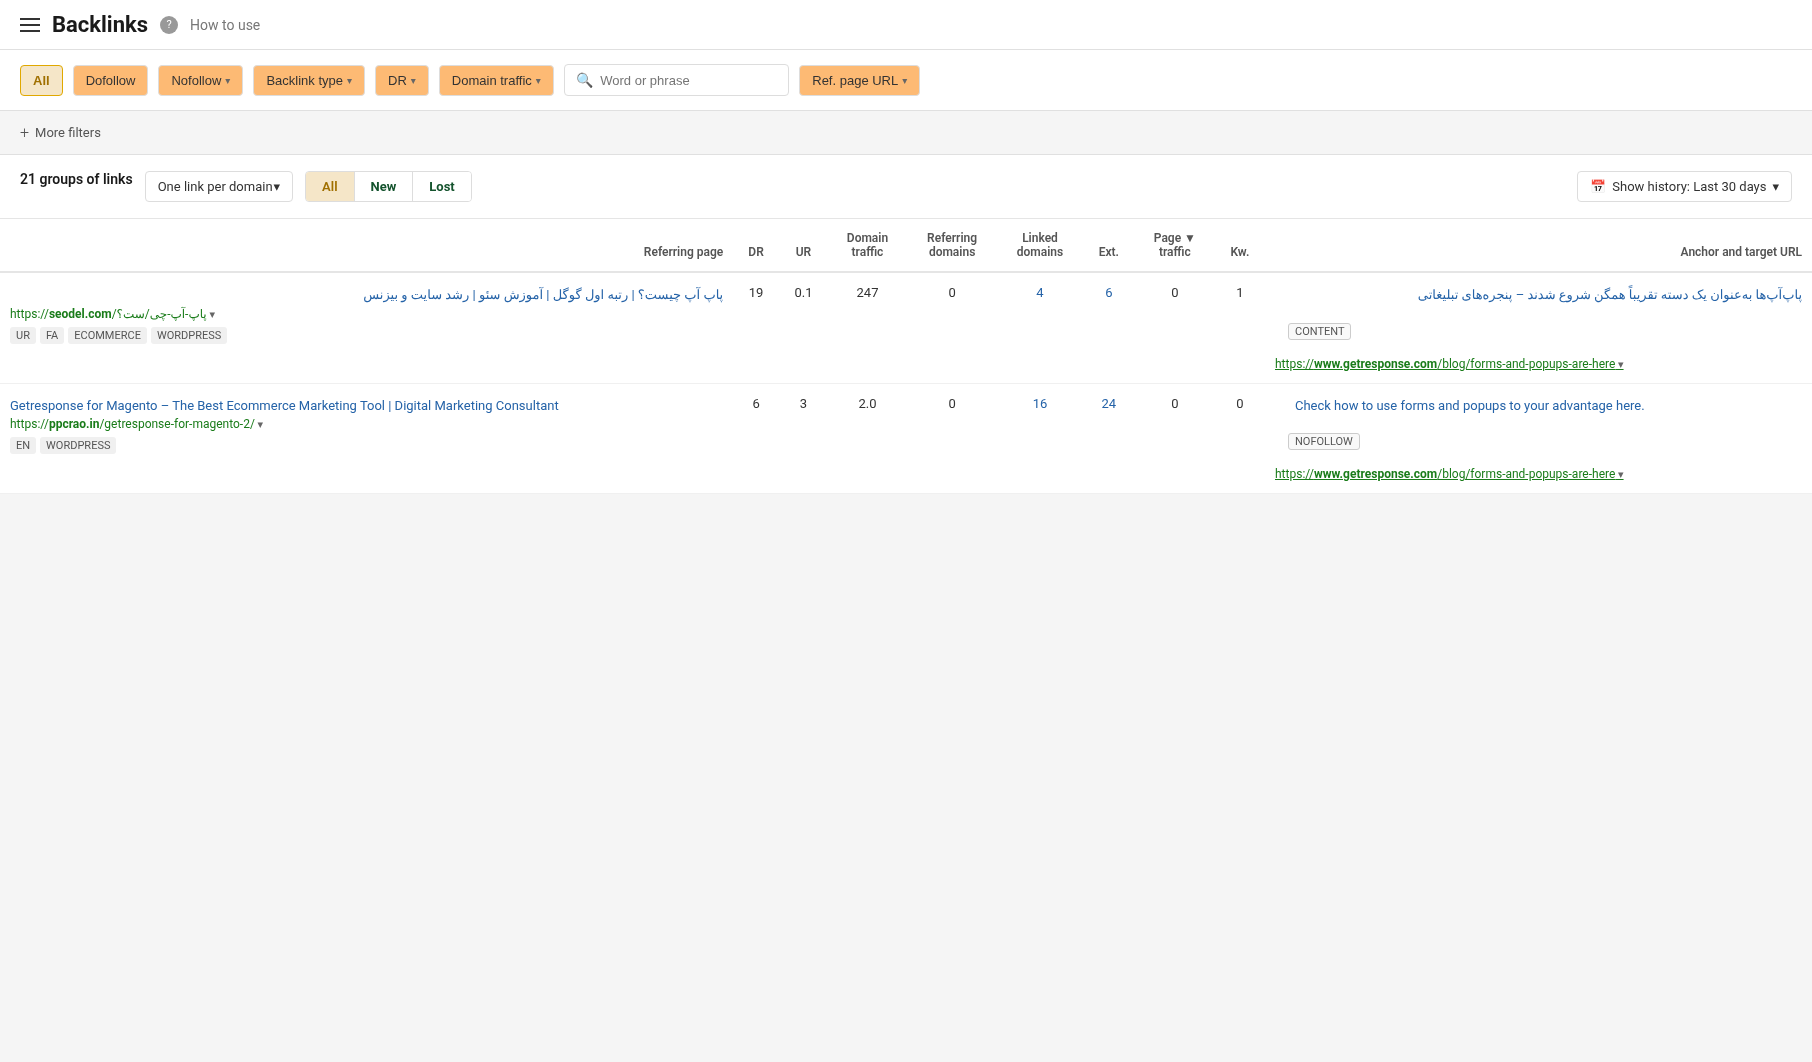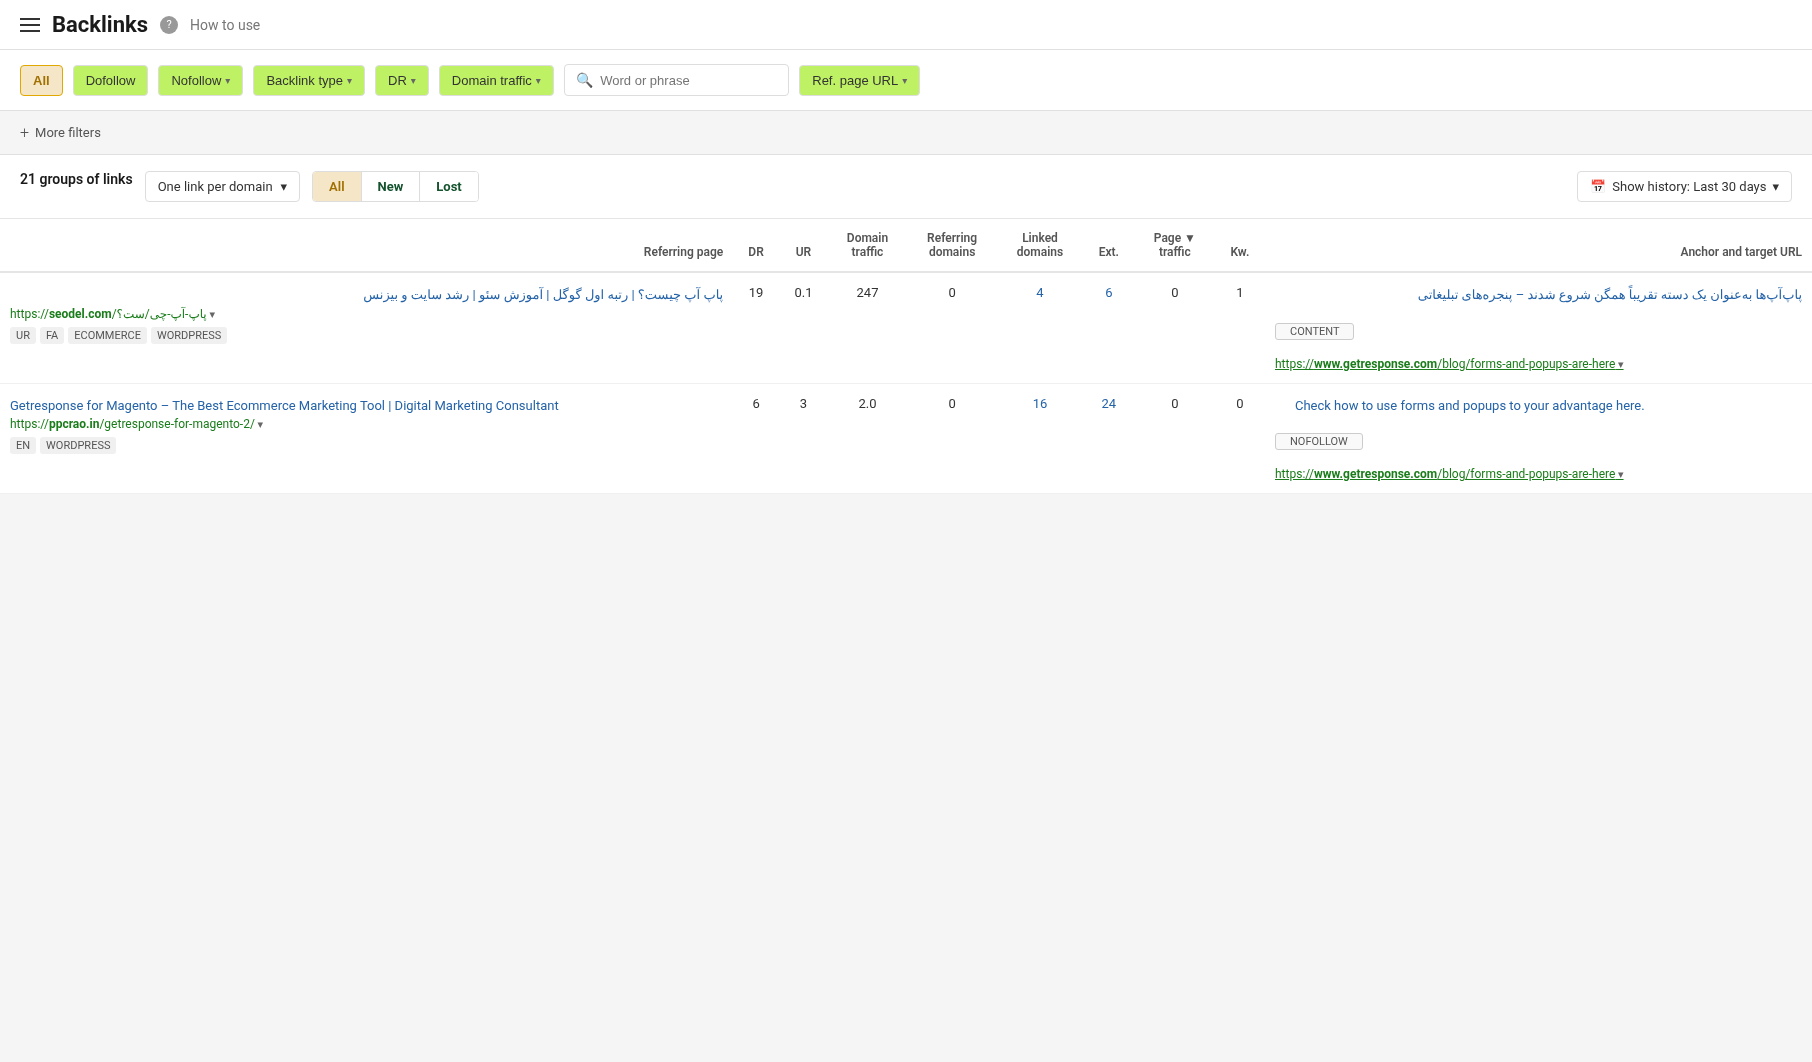--- a/index.html
+++ b/index.html
@@ -6,34 +6,34 @@
     body { font-family: -apple-system, BlinkMacSystemFont, 'Segoe UI', Roboto, sans-serif; font-size: 14px; background: #f5f5f5; color: #333; }
 
     .header { background: #fff; border-bottom: 1px solid #e0e0e0; padding: 12px 20px; display: flex; align-items: center; gap: 12px; }
     .hamburger { cursor: pointer; display: flex; flex-direction: column; gap: 4px; }
     .hamburger span { display: block; width: 20px; height: 2px; background: #333; }
     .header-title { font-size: 22px; font-weight: 700; color: #1a1a1a; }
     .help-icon { width: 18px; height: 18px; border-radius: 50%; background: #999; color: #fff; font-size: 11px; display: flex; align-items: center; justify-content: center; cursor: pointer; flex-shrink: 0; }
     .how-to-use { color: #777; font-size: 14px; cursor: pointer; }
 
     .filters-bar { background: #fff; border-bottom: 1px solid #e0e0e0; padding: 14px 20px; display: flex; align-items: center; gap: 10px; flex-wrap: wrap; }
-    .filter-btn { border: 1px solid #ddd; background: #bef264; border-radius: 4px; padding: 7px 12px; font-size: 13px; cursor: pointer; display: flex; align-items: center; gap: 4px; color: #333; }
+    .filter-btn { border: 1px solid #ddd; background: #fdba74; border-radius: 4px; padding: 7px 12px; font-size: 13px; cursor: pointer; display: flex; align-items: center; gap: 4px; color: #333; }
     .filter-btn.active { background: #f5e6c8; border-color: #e0a800; color: #a07000; font-weight: 600; }
     .filter-btn .arrow { font-size: 10px; color: #666; }
     .search-box { border: 1px solid #ddd; border-radius: 4px; padding: 7px 12px; font-size: 13px; display: flex; align-items: center; gap: 6px; background: #fff; min-width: 220px; }
     .search-box input { border: none; outline: none; font-size: 13px; color: #999; width: 100%; background: transparent; }
     .search-icon { color: #999; font-size: 14px; }
 
     .more-filters { background: #f5f5f5; padding: 12px 20px; border-bottom: 1px solid #e0e0e0; }
     .more-filters-btn { display: flex; align-items: center; gap: 6px; cursor: pointer; color: #555; font-size: 13px; }
     .plus-icon { font-size: 16px; font-weight: 300; color: #555; }
 
     .table-controls { background: #fff; padding: 16px 20px; display: flex; align-items: flex-start; gap: 12px; border-bottom: 1px solid #e5e5e5; }
     .groups-label { font-size: 14px; font-weight: 600; color: #1a1a1a; }
-    .domain-select { border: 1px solid #ddd; border-radius: 4px; padding: 7px 12px; font-size: 13px; cursor: pointer; display: flex; align-items: center; gap: 8px; background: #fff; color: #333; }
+    .domain-select { border: 1px solid #ddd; border-radius: 4px; padding: 7px 12px; font-size: 13px; cursor: pointer; display: flex; align-items: center; gap: 1px; background: #fff; color: #333; }
     .tab-group { display: flex; border: 1px solid #ddd; border-radius: 4px; overflow: hidden; }
     .tab-item { padding: 7px 16px; font-size: 13px; cursor: pointer; background: #fff; color: #14532d; border: none; font-weight: bold; }
     .tab-item.active { background: #f5e6c8; color: #a07000; font-weight: 600; }
     .tab-item:not(:last-child) { border-right: 1px solid #ddd; }
     .history-btn { border: 1px solid #ddd; border-radius: 4px; padding: 7px 12px; font-size: 13px; cursor: pointer; display: flex; align-items: center; gap: 6px; background: #fff; color: #333; margin-left: auto; }
     .cal-icon { font-size: 13px; }
 
     .table-container { background: #fff; margin: 0; }
     .table { width: 100%; border-collapse: collapse; }
     .table thead tr { border-bottom: 2px solid #e5e5e5; }
@@ -46,21 +46,21 @@
 
     .page-link { color: #2563a8; text-decoration: none; font-size: 13px; line-height: 1.5; display: block; }
     .page-url { color: #1a7c1a; font-size: 12px; display: block; margin-top: 2px; }
     .page-url-bold { font-weight: 700; }
     .expand-arrow { color: #666; font-size: 11px; cursor: pointer; }
 
     .tags { display: flex; flex-wrap: wrap; gap: 4px; margin-top: 6px; }
     .tag { background: #f0f0f0; border-radius: 3px; padding: 2px 6px; font-size: 11px; color: #555; }
 
     .anchor-text { color: #2563a8; font-size: 13px; display: block; line-height: 1.5; margin-left: 20px; }
-    .badge { display: inline-block; border: 1px solid #ccc; border-radius: 3px; padding: 1px 14px; font-size: 11px; color: #555; background: #f9f9f9; margin: 3px 0; }
+    .badge { display: inline-block; border: 1px solid #ccc; border-radius: 3px; padding: 1px 6px; font-size: 11px; color: #555; background: #f9f9f9; margin: 3px 13px; }
     .badge.nofollow { border-color: #ccc; }
     .anchor-url { color: #1a7c1a; font-size: 12px; display: block; margin-top: 14px; }
     .anchor-url-bold { font-weight: 700; }
 
     .num-link { color: #2563a8; text-decoration: none; }
 
     .rtl-text { direction: rtl; text-align: right; }
   </style>
 </head>
 <body>

